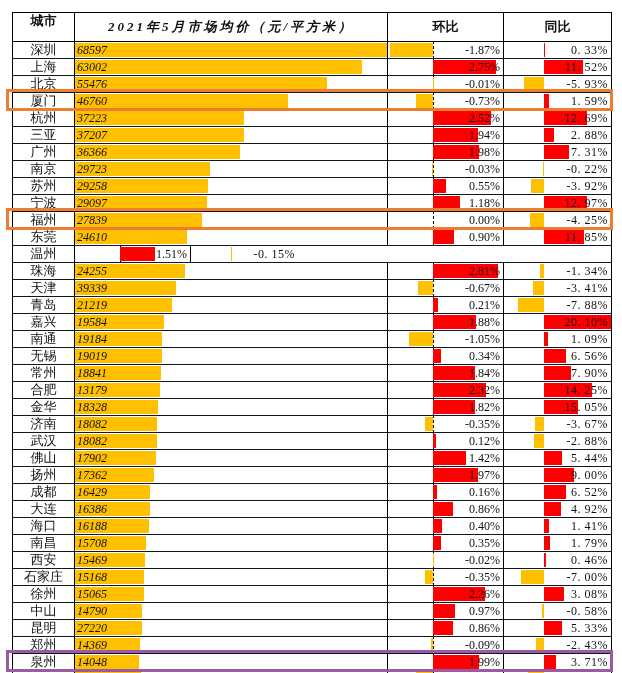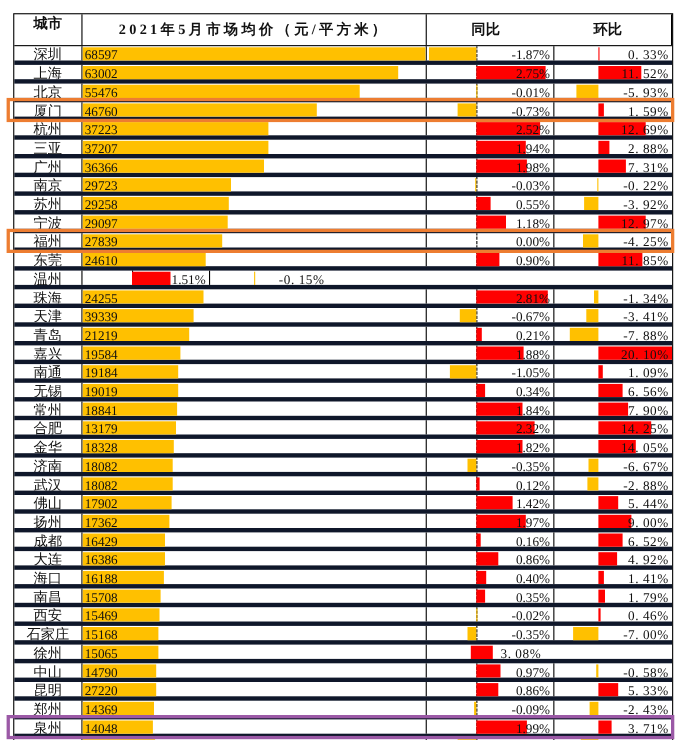--- a/index.html
+++ b/index.html
@@ -8,47 +8,47 @@
     overflow:hidden; font-family:"Liberation Serif","DejaVu Serif",serif;
     color:#111;
   }
   .table {
     position:absolute; left:12px; top:12px; width:600px;
     border:1px solid #000; box-sizing:border-box; background:#fff;
   }
   .header-row { display:flex; height:28px; border-bottom:1px solid #000; font-weight:bold; }
   .hcell { line-height:27px; text-align:center; font-size:13px; }
   .title-cell { letter-spacing:3px; }
-  .row { display:flex; height:17px; border-bottom:4px solid #0f172a; box-sizing:border-box;align-items:center; }
+  .row { display:flex; height:17px; border-bottom:1px solid #0f172a; box-sizing:border-box;align-items:center; }
   .cell {
     position:relative; box-sizing:border-box; height:100%;
     border-right:1px solid #000; overflow:hidden;
   }
   .city-cell  { width:62px; text-align:center; font-size:13px; line-height:16px; }
-  .price-cell { width:313px; }
+  .price-cell { width:313px;font-style:italic; }
   .mom-cell   { width:116px; }
   .yoy-cell   { width:107px; border-right:none; }
   .bar { position:absolute; top:1px; height:14px; }
   .price-bar { left:0; }
   .zero-dash { position:absolute; left:45px; top:-1px; bottom:-1px; width:0; border-left:1px dashed #000; }
   .price-text { position:absolute; left:2px; top:0; font-size:12px; line-height:16px; z-index:2; white-space:nowrap; }
   .pct-text   { position:absolute; right:3px; top:0; font-size:12px; line-height:16px; z-index:2; white-space:nowrap; }
   .yoy-text   { letter-spacing:0.5px; }
   .hl-box { position:absolute; left:6px; width:607px; height:22px; border:3px solid; box-sizing:border-box; z-index:5; }
 </style>
 </head>
 <body>
 
 <div class="stage">
   <div class="table">
     <div class="header-row">
       <div class="cell city-cell hcell">城市</div>
       <div class="cell price-cell hcell title-cell">2021年5月市场均价（元/平方米）</div>
+      <div class="cell mom-cell hcell">环比</div>
       <div class="cell yoy-cell hcell">同比</div>
-      <div class="cell mom-cell hcell">环比</div>
     </div>
     <div id="rows">
         <div class="row">
     <div class="cell city-cell">深圳</div>
     <div class="cell price-cell">
       <div class="bar price-bar" style="width: 312px; background: rgb(255, 192, 0);"></div>
       <span class="price-text">68597</span>
     </div>
     <div class="cell mom-cell">
       <div class="zero-dash"></div>
@@ -382,37 +382,37 @@
       <div class="bar price-bar" style="width: 83.4px; background: rgb(255, 192, 0);"></div>
       <span class="price-text">18328</span>
     </div>
     <div class="cell mom-cell">
       <div class="zero-dash"></div>
       <div class="bar mom-bar" style="width: 41.9px; left: 45px; background: rgb(255, 0, 0);"></div>
       <span class="pct-text">1.82%</span>
     </div>
     <div class="cell yoy-cell">
       <div class="bar yoy-bar" style="width: 33.7px; left: 40px; background: rgb(255, 0, 0);"></div>
-      <span class="pct-text yoy-text">14. 05%</span>
+      <span class="pct-text yoy-text">15. 05%</span>
     </div>
   </div>
         <div class="row">
     <div class="cell city-cell">济南</div>
     <div class="cell price-cell">
       <div class="bar price-bar" style="width: 82.2px; background: rgb(255, 192, 0);"></div>
       <span class="price-text">18082</span>
     </div>
     <div class="cell mom-cell">
       <div class="zero-dash"></div>
       <div class="bar mom-bar" style="width: 8px; left: 37px; background: rgb(255, 192, 0);"></div>
       <span class="pct-text">-0.35%</span>
     </div>
     <div class="cell yoy-cell">
       <div class="bar yoy-bar" style="width: 8.9px; left: 31.1px; background: rgb(255, 192, 0);"></div>
-      <span class="pct-text yoy-text">-6. 67%</span>
+      <span class="pct-text yoy-text">-3. 67%</span>
     </div>
   </div>
         <div class="row">
     <div class="cell city-cell">武汉</div>
     <div class="cell price-cell">
       <div class="bar price-bar" style="width: 82.2px; background: rgb(255, 192, 0);"></div>
       <span class="price-text">18082</span>
     </div>
     <div class="cell mom-cell">
       <div class="zero-dash"></div>
@@ -550,20 +550,25 @@
     <div class="cell yoy-cell">
       <div class="bar yoy-bar" style="width: 23.4px; left: 16.6px; background: rgb(255, 192, 0);"></div>
       <span class="pct-text yoy-text">-7. 00%</span>
     </div>
   </div>
         <div class="row">
     <div class="cell city-cell">徐州</div>
     <div class="cell price-cell">
       <div class="bar price-bar" style="width: 68.5px; background: rgb(255, 192, 0);"></div>
       <span class="price-text">15065</span>
+    </div>
+    <div class="cell mom-cell">
+      <div class="zero-dash"></div>
+      <div class="bar mom-bar" style="width: 52px; left: 45px; background: rgb(255, 0, 0);"></div>
+      <span class="pct-text">2.26%</span>
     </div>
     <div class="cell yoy-cell">
       <div class="bar yoy-bar" style="width: 20.4px; left: 40px; background: rgb(255, 0, 0);"></div>
       <span class="pct-text yoy-text">3. 08%</span>
     </div>
   </div>
         <div class="row">
     <div class="cell city-cell">中山</div>
     <div class="cell price-cell">
       <div class="bar price-bar" style="width: 67.3px; background: rgb(255, 192, 0);"></div>

